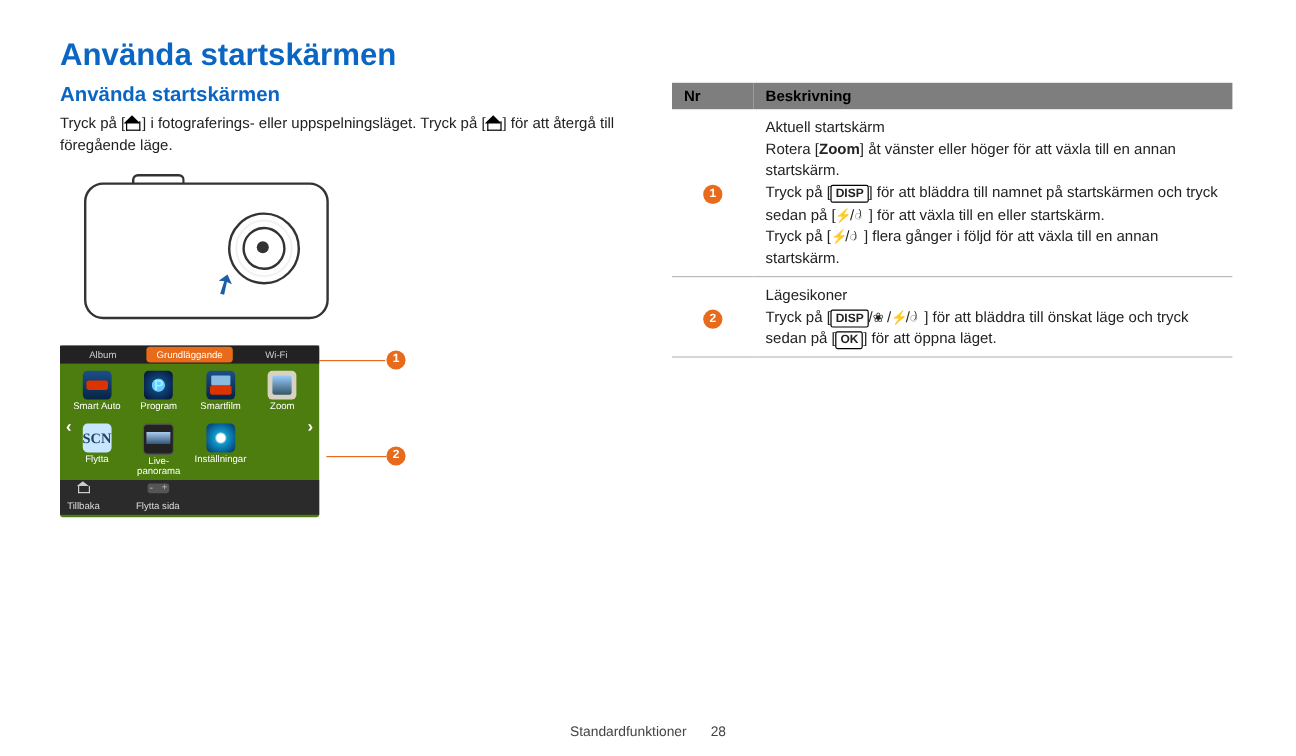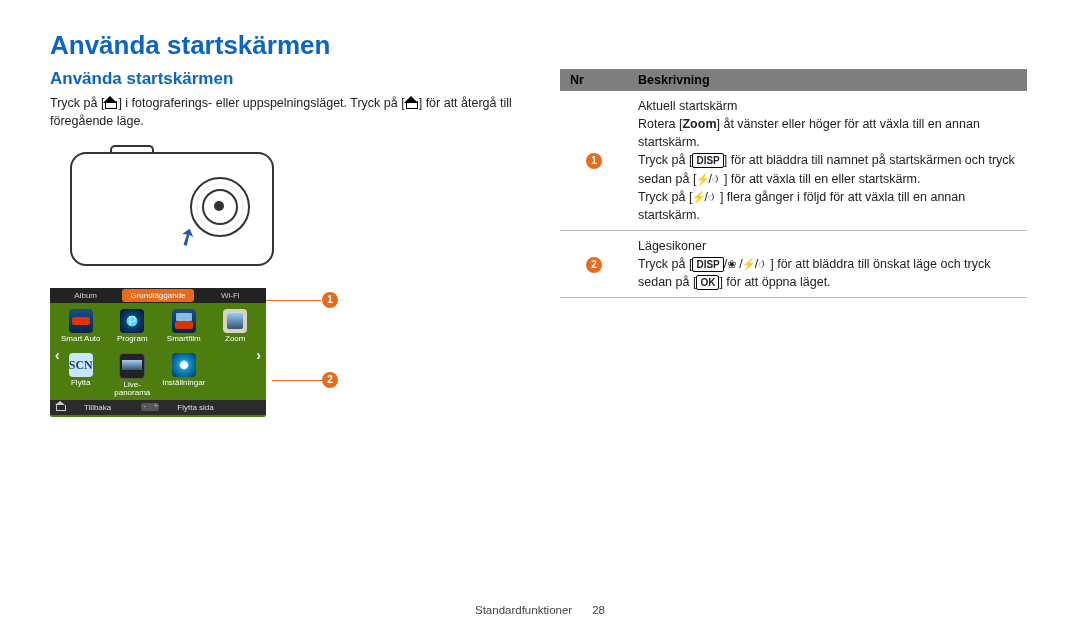--- a/index.html
+++ b/index.html
@@ -222,21 +222,21 @@
   .chev-right { right: 2px; }
 
   .bottom-bar {
     display: flex;
     background: #2b2b2b;
     font-size: 8px;
     padding: 3px 6px;
     gap: 30px;
     align-items: center;
   }
-  .bb-item { display: flex; align-items: center; gap: 18px; color:#ddd; }
+  .bb-item { display: flex; align-items: center; gap: 6px; color:#ddd;flex-direction:column; }
   .bb-home { width:10px; height:8px; display:inline-block; position:relative; }
   .bb-home::before { content:""; position:absolute; left:0; top:2px; width:8px; height:5px; border:1px solid #ccc; border-top:none; }
   .bb-home::after { content:""; position:absolute; left:-1px; top:-2px; border-left:5px solid transparent; border-right:5px solid transparent; border-bottom:4px solid #ccc; }
   .bb-zoom { display:inline-block; width:18px; height:8px; background:#555; border-radius:2px; position:relative; }
   .bb-zoom::before { content:"-"; position:absolute; left:2px; top:-2px; color:#bbb; font-size:9px; }
   .bb-zoom::after { content:"+"; position:absolute; right:1px; top:-2px; color:#bbb; font-size:8px; }
 
   
   .desc-table {
     width: 100%;

